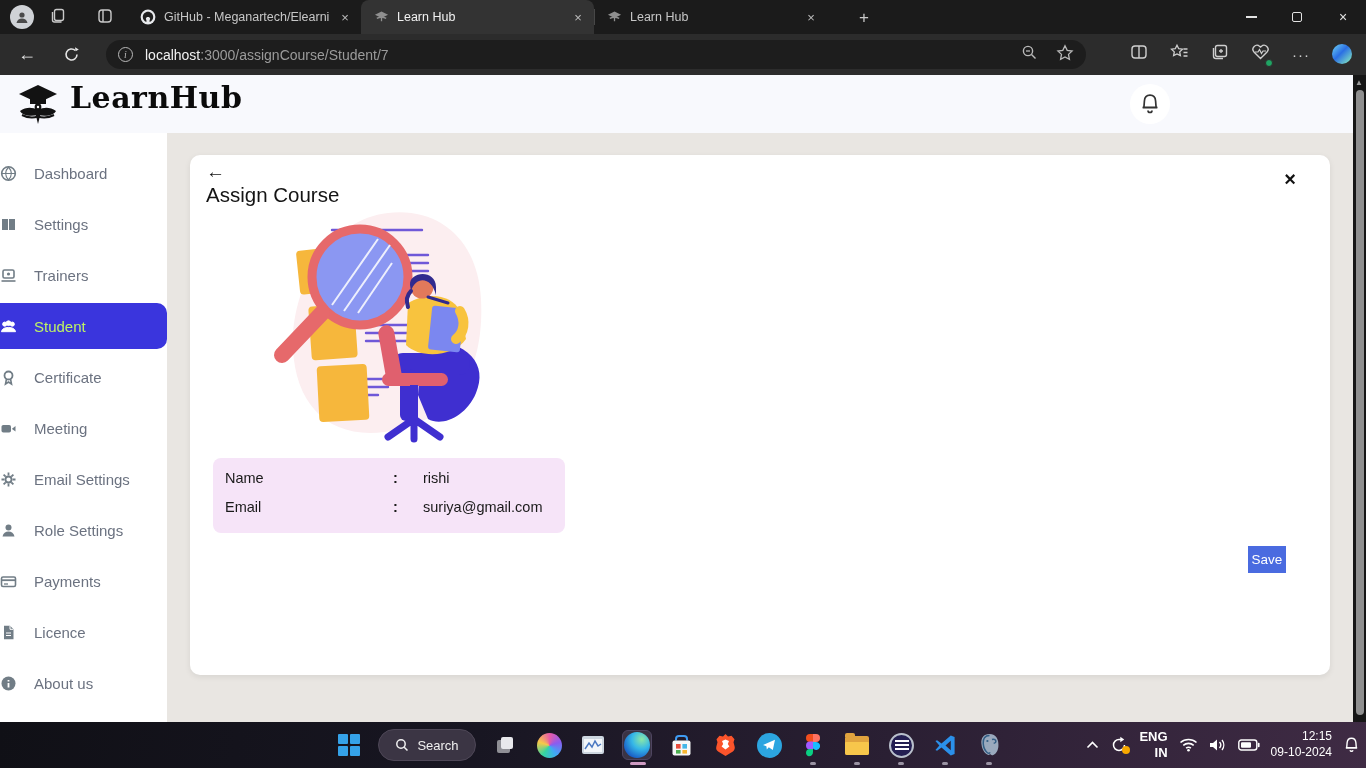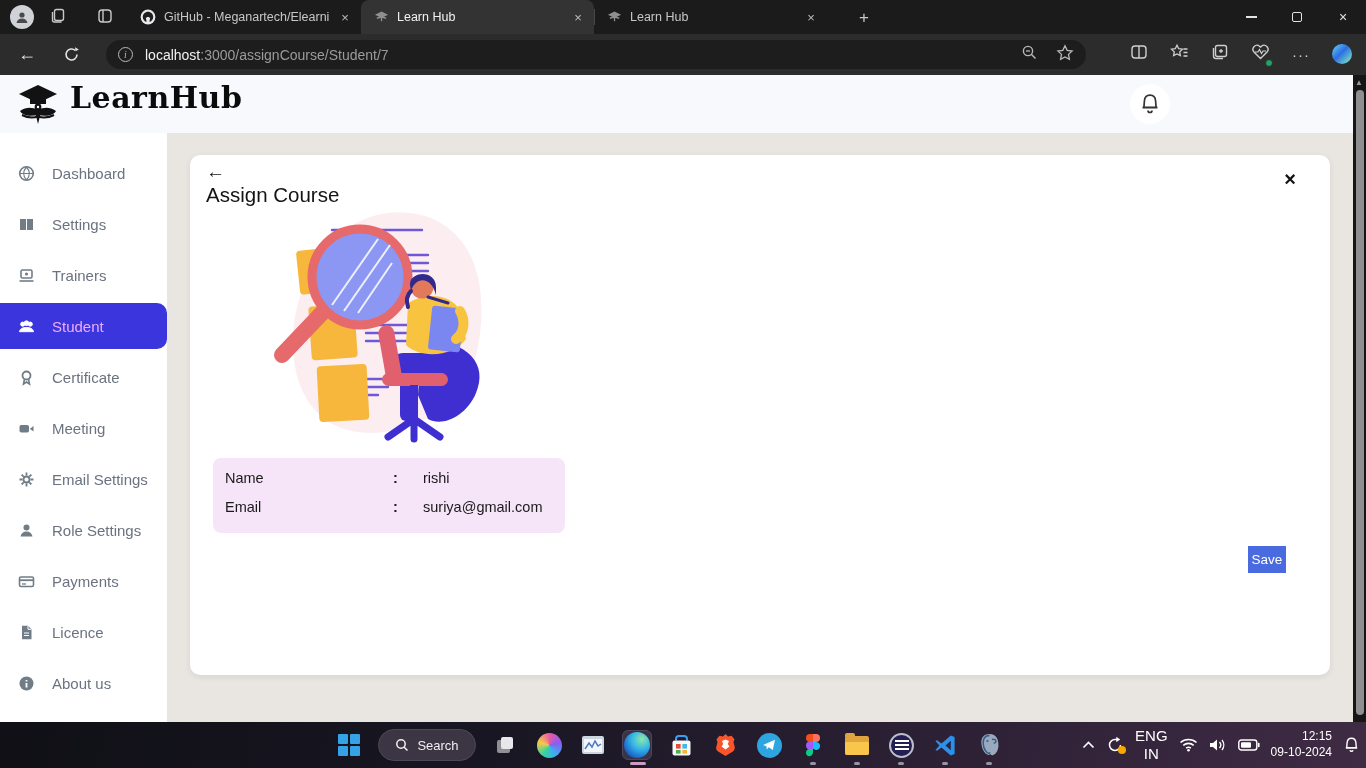--- a/index.html
+++ b/index.html
@@ -48,23 +48,23 @@
   .brand-name { font-family:"DejaVu Serif", serif; font-weight:800; font-size:30px; color:#0b0b0b; letter-spacing:0.5px; }
   .bell-wrap { position:absolute; left:1130px; top:9px; width:40px; height:40px; border-radius:50%; background:#ffffff; display:flex; align-items:center; justify-content:center; }
   .badge { position:absolute; left:1153px; top:84px; min-width:19px; height:19px; border-radius:10px; background:#e2222e; color:#fff; font-size:12px; display:flex; align-items:center; justify-content:center; padding:0 4px; }
   .admin-label { position:absolute; left:1216px; top:95px; font-size:15.5px; color:#15202b; }
   .avatar { position:absolute; left:1285px; top:85px; width:38px; height:38px; border-radius:50%; background:#f6e3d8; overflow:hidden; display:flex; align-items:center; justify-content:center; }
 
   
   .page { position:absolute; left:0; top:133px; width:1366px; height:589px; background:#e9e6e2; }
 
   .sidebar { position:absolute; left:0; top:0; width:167px; height:589px; background:#ffffff; padding-top:17px; }
-  .side-item { height:46px; margin-bottom:5px; display:flex; align-items:center; padding-left:18px; gap:17px; color:#6b7280; font-size:15px; }
+  .side-item { height:46px; margin-bottom:5px; display:flex; align-items:center; gap:17px; color:#6b7280; font-size:15px; }
   .side-item .sic { width:17px; display:flex; justify-content:center; }
-  .side-item.active { background:#3a35dd; color:#f0abfc; border-radius:0 10px 10px 0; }
+  .side-item.active { background:#3a35dd; color:#bef264; border-radius:0 10px 10px 0; }
   .side-item.active .sic svg * { stroke:#ffffff !important; fill-opacity:1; }
   .side-item.active .sic svg .f { fill:#ffffff !important; }
   .sic svg .f { fill:#717d86; }
   .sic svg .s { stroke:#717d86; fill:none; }
 
   .card { position:absolute; left:190px; top:22px; width:1140px; height:520px; background:#ffffff; border-radius:10px; box-shadow:0 2px 6px rgba(0,0,0,0.08); }
   .back-arrow { position:absolute; left:16px; top:6px; font-size:19px; font-weight:bold; color:#111; }
   .card-title { position:absolute; left:16px; top:28px; font-size:20.5px; color:#141414; font-weight:500; }
   .card-close { position:absolute; right:34px; top:14px; font-size:20px; font-weight:bold; color:#111; line-height:1; }
   .illus { position:absolute; left:80px; top:52px; }
@@ -96,21 +96,21 @@
   .edge-ball { width:26px; height:26px; border-radius:50%; background:radial-gradient(circle at 68% 28%,#8ce8a6 0%,#35b7e8 38%,#1b63c8 75%,#15449a 100%); }
   .copilot-ball { width:25px; height:25px; border-radius:50%; background:conic-gradient(#e85ba6,#8a5cf0,#3fa9f5,#35d6a0,#f7c948,#e85ba6); }
   .eclipse-ball { width:25px; height:25px; border-radius:50%; background:#241f52; border:2px solid #b9c0cc; position:relative; overflow:hidden; }
   .eclipse-ball::before { content:""; position:absolute; left:4px; top:9px; width:14px; height:2px; background:#fff; box-shadow:0 4px 0 #fff, 0 -4px 0 #fff; }
   .folder-ic { position:relative; width:24px; height:19px; }
   .folder-back { position:absolute; inset:0; background:#e0a33e; border-radius:2px; }
   .folder-back::before { content:""; position:absolute; left:0; top:-3px; width:10px; height:4px; background:#e0a33e; border-radius:2px 2px 0 0; }
   .folder-front { position:absolute; left:0; bottom:0; width:24px; height:13px; background:#f7c64b; border-radius:1px 1px 2px 2px; }
   .tgram { width:25px; height:25px; border-radius:50%; background:#2ca5e0; display:flex; align-items:center; justify-content:center; }
   .tray { position:absolute; right:6px; top:0; height:46px; display:flex; align-items:center; gap:11px; color:#ffffff; }
-  .lang { font-size:15px; line-height:1.2; text-align:center; font-weight:normal; }
+  .lang { font-size:13px; line-height:1.2; text-align:right; font-weight:bold; }
   .clockblk { font-size:12px; line-height:1.3; text-align:right; }
   .tray-ic { display:flex; align-items:center; justify-content:center; }
   .upd-wrap { position:relative; }
   .orange-dot { position:absolute; right:-2px; bottom:0px; width:8px; height:8px; border-radius:50%; background:#f7a800; }
 </style>
 </head>
 <body>
 
 <div class="screen">
 

